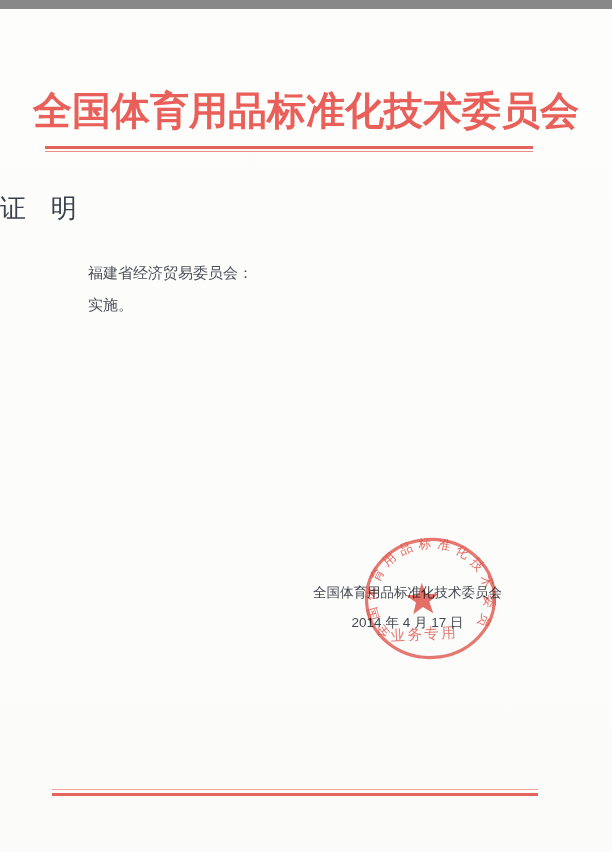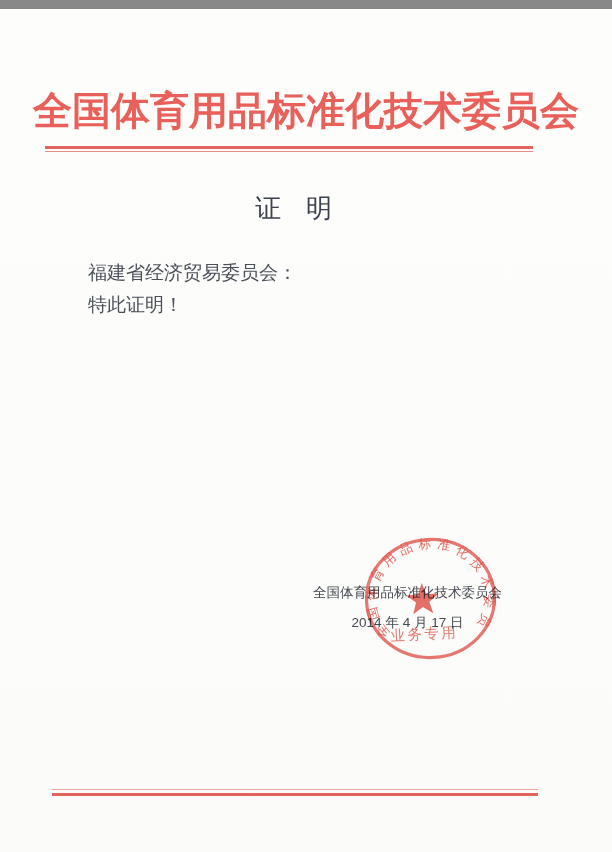--- a/index.html
+++ b/index.html
@@ -20,29 +20,28 @@
     color:#e9605a;
     letter-spacing:0px;
     white-space:nowrap;
   }
   .header-rule{position:absolute;top:137px;left:45px;width:488px;}
   .header-rule .thick{height:2.6px;background:#e4635d;}
   .header-rule .gap{height:2.4px;}
   .header-rule .thin{height:1.3px;background:#ec8a85;}
   .doc-heading{
     position:absolute;top:185px;left:0;right:0;
-    text-align:center;
     font-size:26px;line-height:1.15;
     color:#3c424d;
     letter-spacing:0.95em;
     font-weight:500;
   }
   .body-block{
     position:absolute;top:248px;left:88px;width:441px;
-    font-size:19px;color:#4a4e57;
+    font-size:15px;color:#4a4e57;
   }
   .body-block .line{line-height:32px;white-space:nowrap;}
   .body-block .indent{padding-left:33px;}
   .body-block .closing{margin-top:0px;}
   .signature{
     position:absolute;top:569px;right:110px;
     text-align:center;
     color:#43474f;
     font-size:13.5px;line-height:30px;
     z-index:2;
@@ -73,21 +72,21 @@
   <div class="header-rule">
     <div class="thick"></div>
     <div class="gap"></div>
     <div class="thin"></div>
   </div>
 
   <div class="doc-heading">证明</div>
 
   <div class="body-block">
     <div class="line">福建省经济贸易委员会：</div>
-    <div class="line closing">特此证明！</div>
+    <div class="line">实施。</div>
   </div>
 
   <div class="signature">
     <div class="org">全国体育用品标准化技术委员会</div>
     <div class="date">2014 年 4 月 17 日</div>
   </div>
 
   <svg class="stamp" viewBox="-72.5 -67.5 145 135" xmlns="http://www.w3.org/2000/svg">
     <ellipse cx="0" cy="0" rx="64" ry="59" fill="none" stroke="#e2574f" stroke-width="3.2" opacity="0.8"></ellipse>
     <path id="stamp-arc" d="M -42,32.5 A 55,50.5 0 1 1 42,32.5" fill="none"></path>

